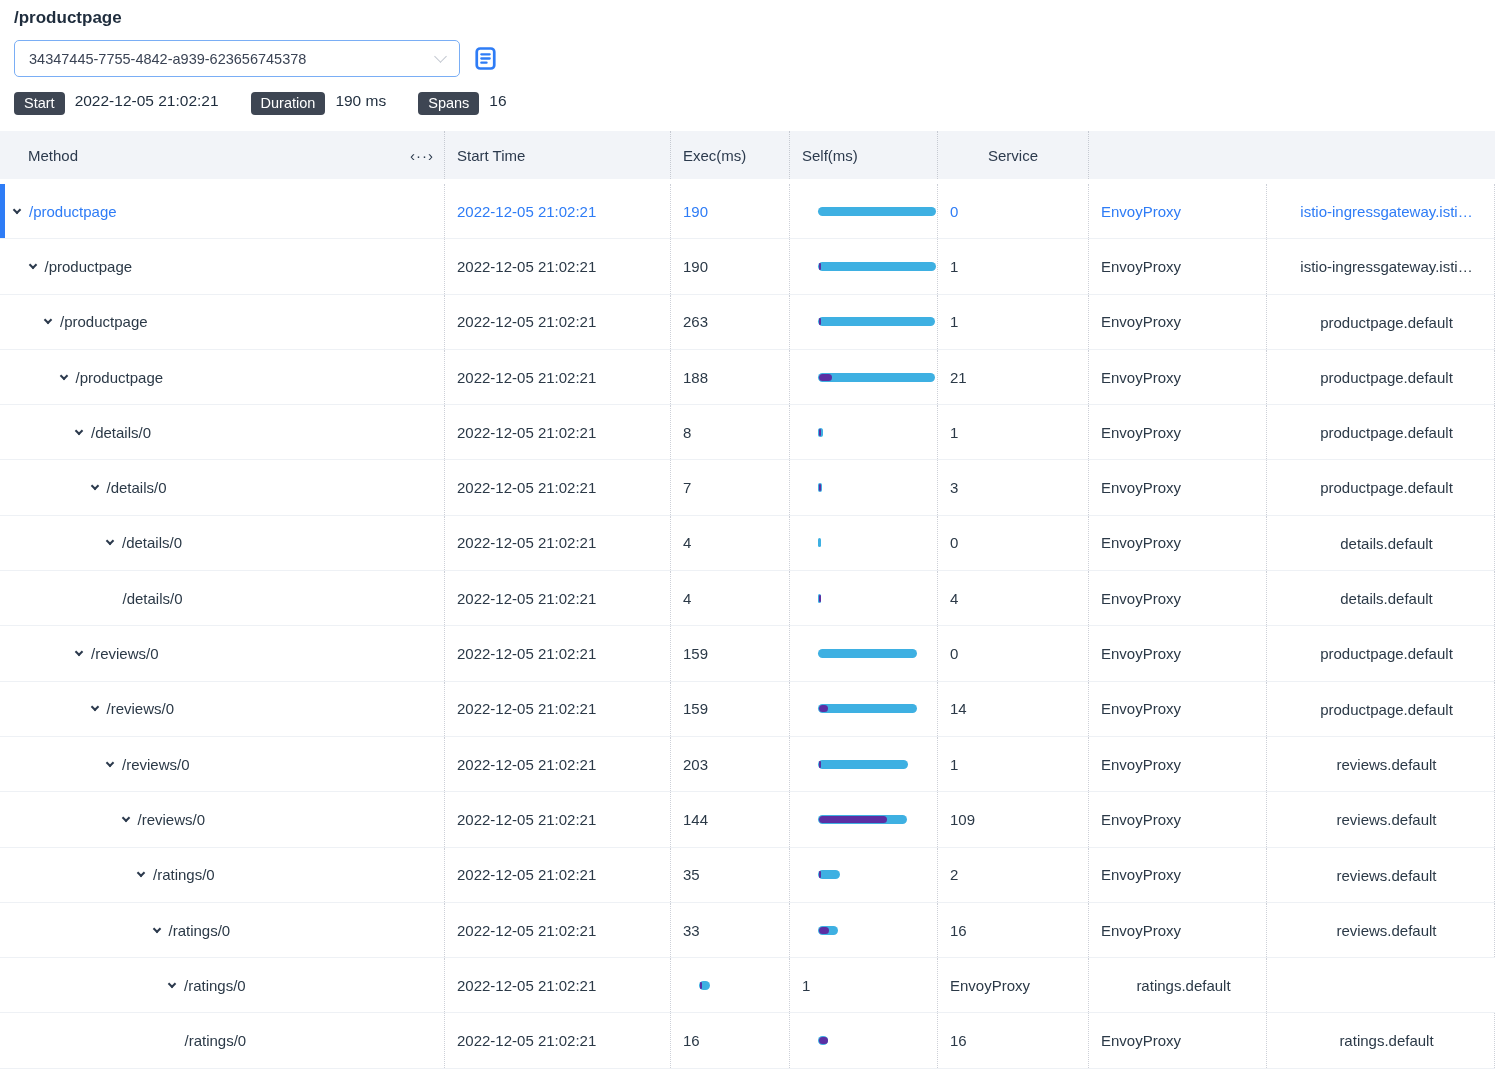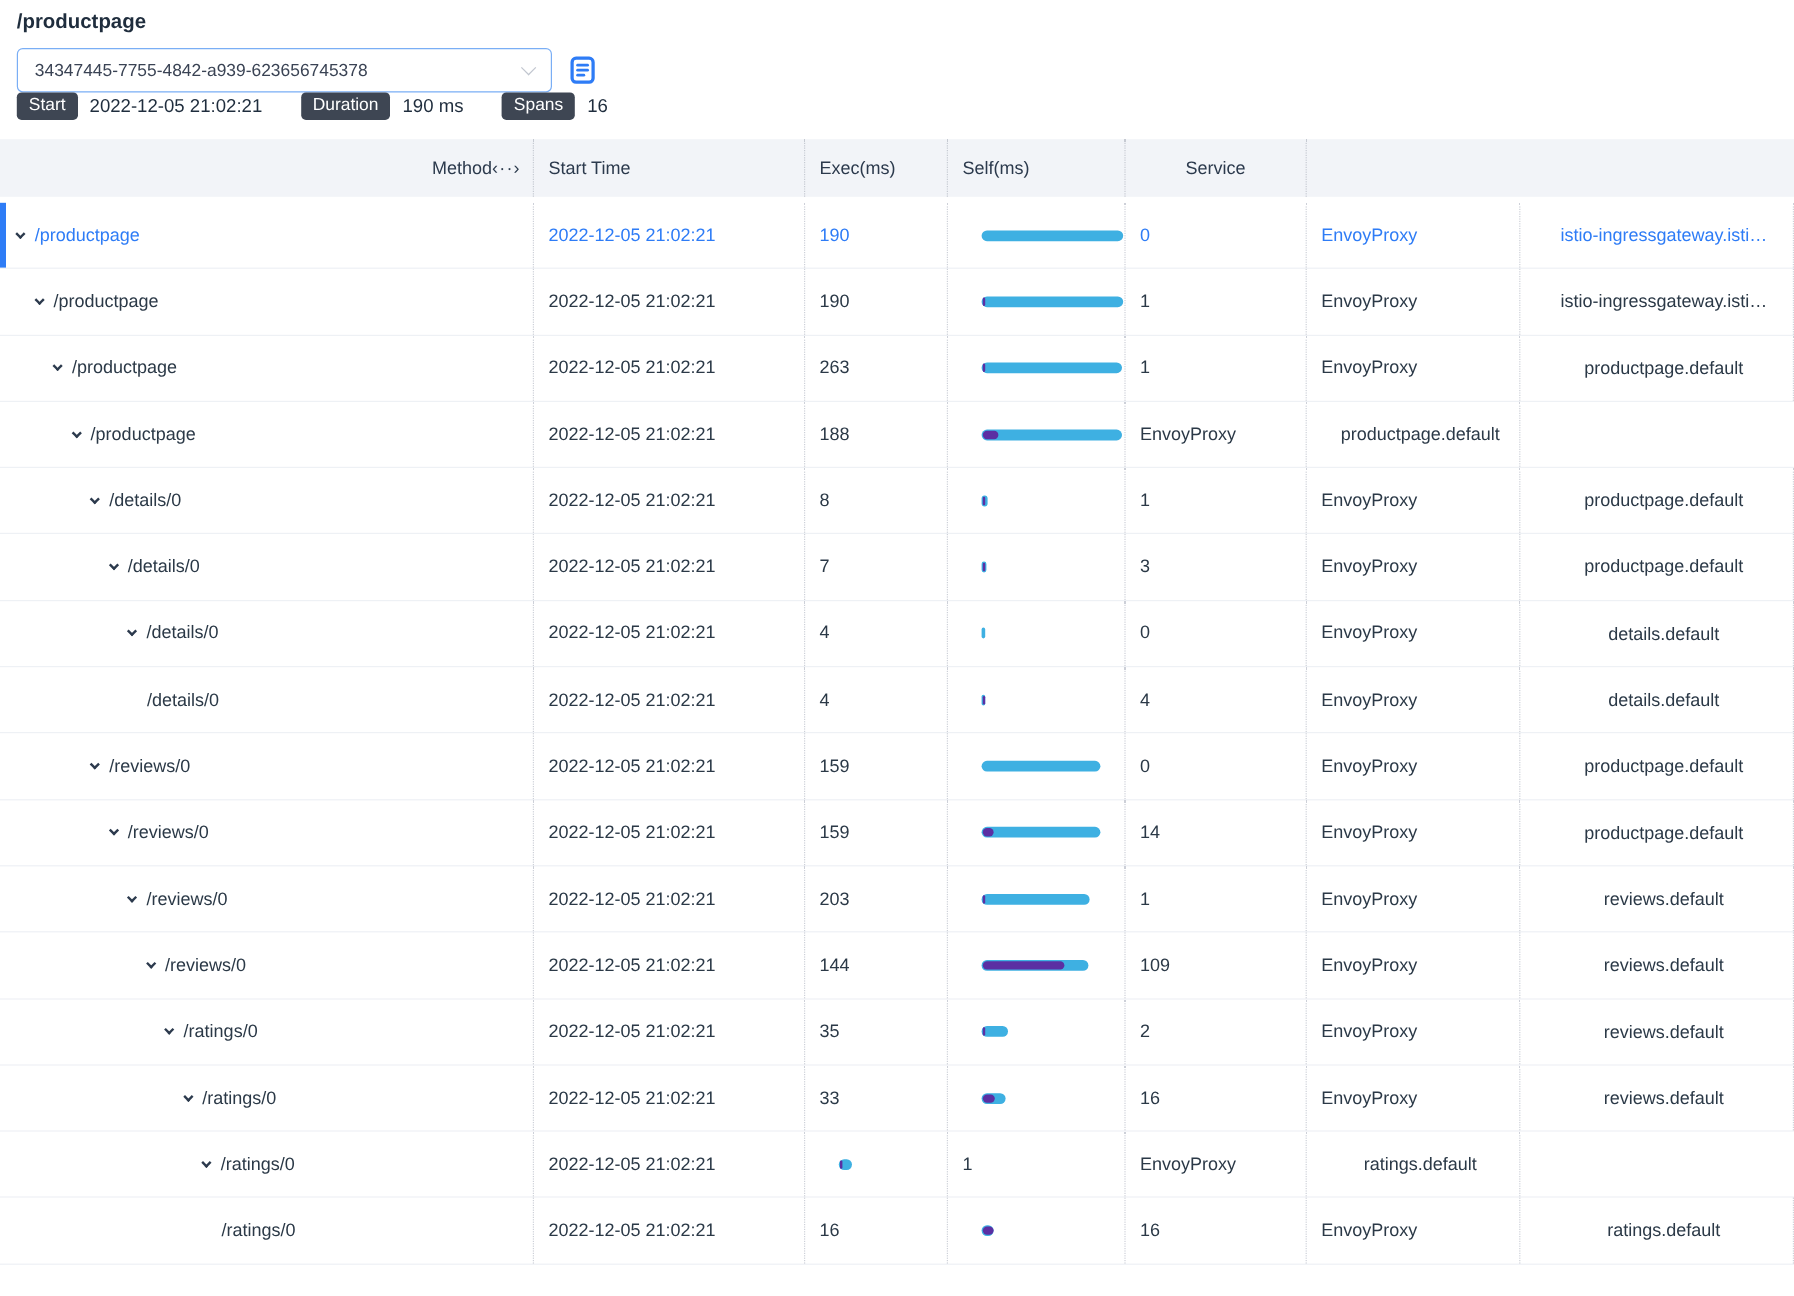--- a/index.html
+++ b/index.html
@@ -16,40 +16,40 @@
   .select {
     width:446px; height:37px; border:1px solid #7aaef5; border-radius:5px;
     display:flex; align-items:center; padding:0 14px; cursor:pointer; background:#fff;
   }
   .select .val { flex:1; font-size:14.5px; color:#3a4354; white-space:nowrap; overflow:hidden; }
   .sel-chev {
     width:9px; height:9px; border-left:1.6px solid #c1c6cf; border-bottom:1.6px solid #c1c6cf;
     transform:rotate(-45deg); margin-top:-4px;
   }
   .copy-btn { margin-left:13px; display:inline-flex; cursor:pointer; }
-  .badges { display:flex; align-items:center; }
+  .badges { margin-top:15px; display:flex; align-items:flex-start; }
   .badge {
     background:#3e4653; color:#ffffff; border-radius:4px; padding:3px 10px 4px 10px;
     font-size:14.5px; display:inline-block;
   }
   .bval { margin-left:10px; margin-right:32px; font-size:15.5px; color:#1f2d3d; }
   
   .table { margin-top:16px; width:1495px; }
   .grid-row {
     display:grid;
     grid-template-columns:445px 226px 119px 148px 151px 178px 1fr;
   }
   .thead {
     background:#f2f4f8; height:48px; margin-bottom:5px; color:#2c3a4d;
   }
   .thead .th {
     display:flex; align-items:center; padding-left:12px;
     border-right:1px dotted #c6cad2; overflow:hidden; white-space:nowrap;
   }
-  .thead .th.first { padding-left:14px; justify-content:flex-end; }
+  .thead .th.first { padding-left:28px; justify-content:space-between; }
   .thead .th.center { justify-content:center; padding-left:0; }
   .resize-icon { color:#2c3a4d; font-size:15px; letter-spacing:1px; margin-right:10px; user-select:none; }
   .tr { position:relative; height:55.3px; border-bottom:1px solid #eef1f5; cursor:pointer; }
   .tr .td {
     display:flex; align-items:center; padding-left:12px;
     border-right:1px dotted #cdd0d8; overflow:hidden; white-space:nowrap;
   }
   .tr .td.svc { display:block; line-height:55.3px; text-align:center; text-overflow:ellipsis; }
   .tr.sel { color:#2e7cf6; }
   .tr.sel .td { color:#2e7cf6; }
@@ -164,20 +164,21 @@
         </div>
         <div class="td">2022-12-05 21:02:21</div>
         <div class="td">188</div>
         <div class="td">
           <div class="track" style="width: 118px;">
             <div class="bar-b" style="width: 116.758px; background: rgb(62, 176, 226);">
               <div class="bar-p" style="width: 13.0421px; background: rgb(91, 47, 163);"></div>
             </div>
           </div>
         </div>
+        <div class="td">21</div>
         <div class="td">EnvoyProxy</div>
         <div class="td svc">productpage.default</div>
       </div>
       <div class="grid-row tr">
         <div class="td" style="padding-left: 76px;">
           <div class="chev"></div>
           <div class="">/details/0</div>
         </div>
         <div class="td">2022-12-05 21:02:21</div>
         <div class="td">8</div>

